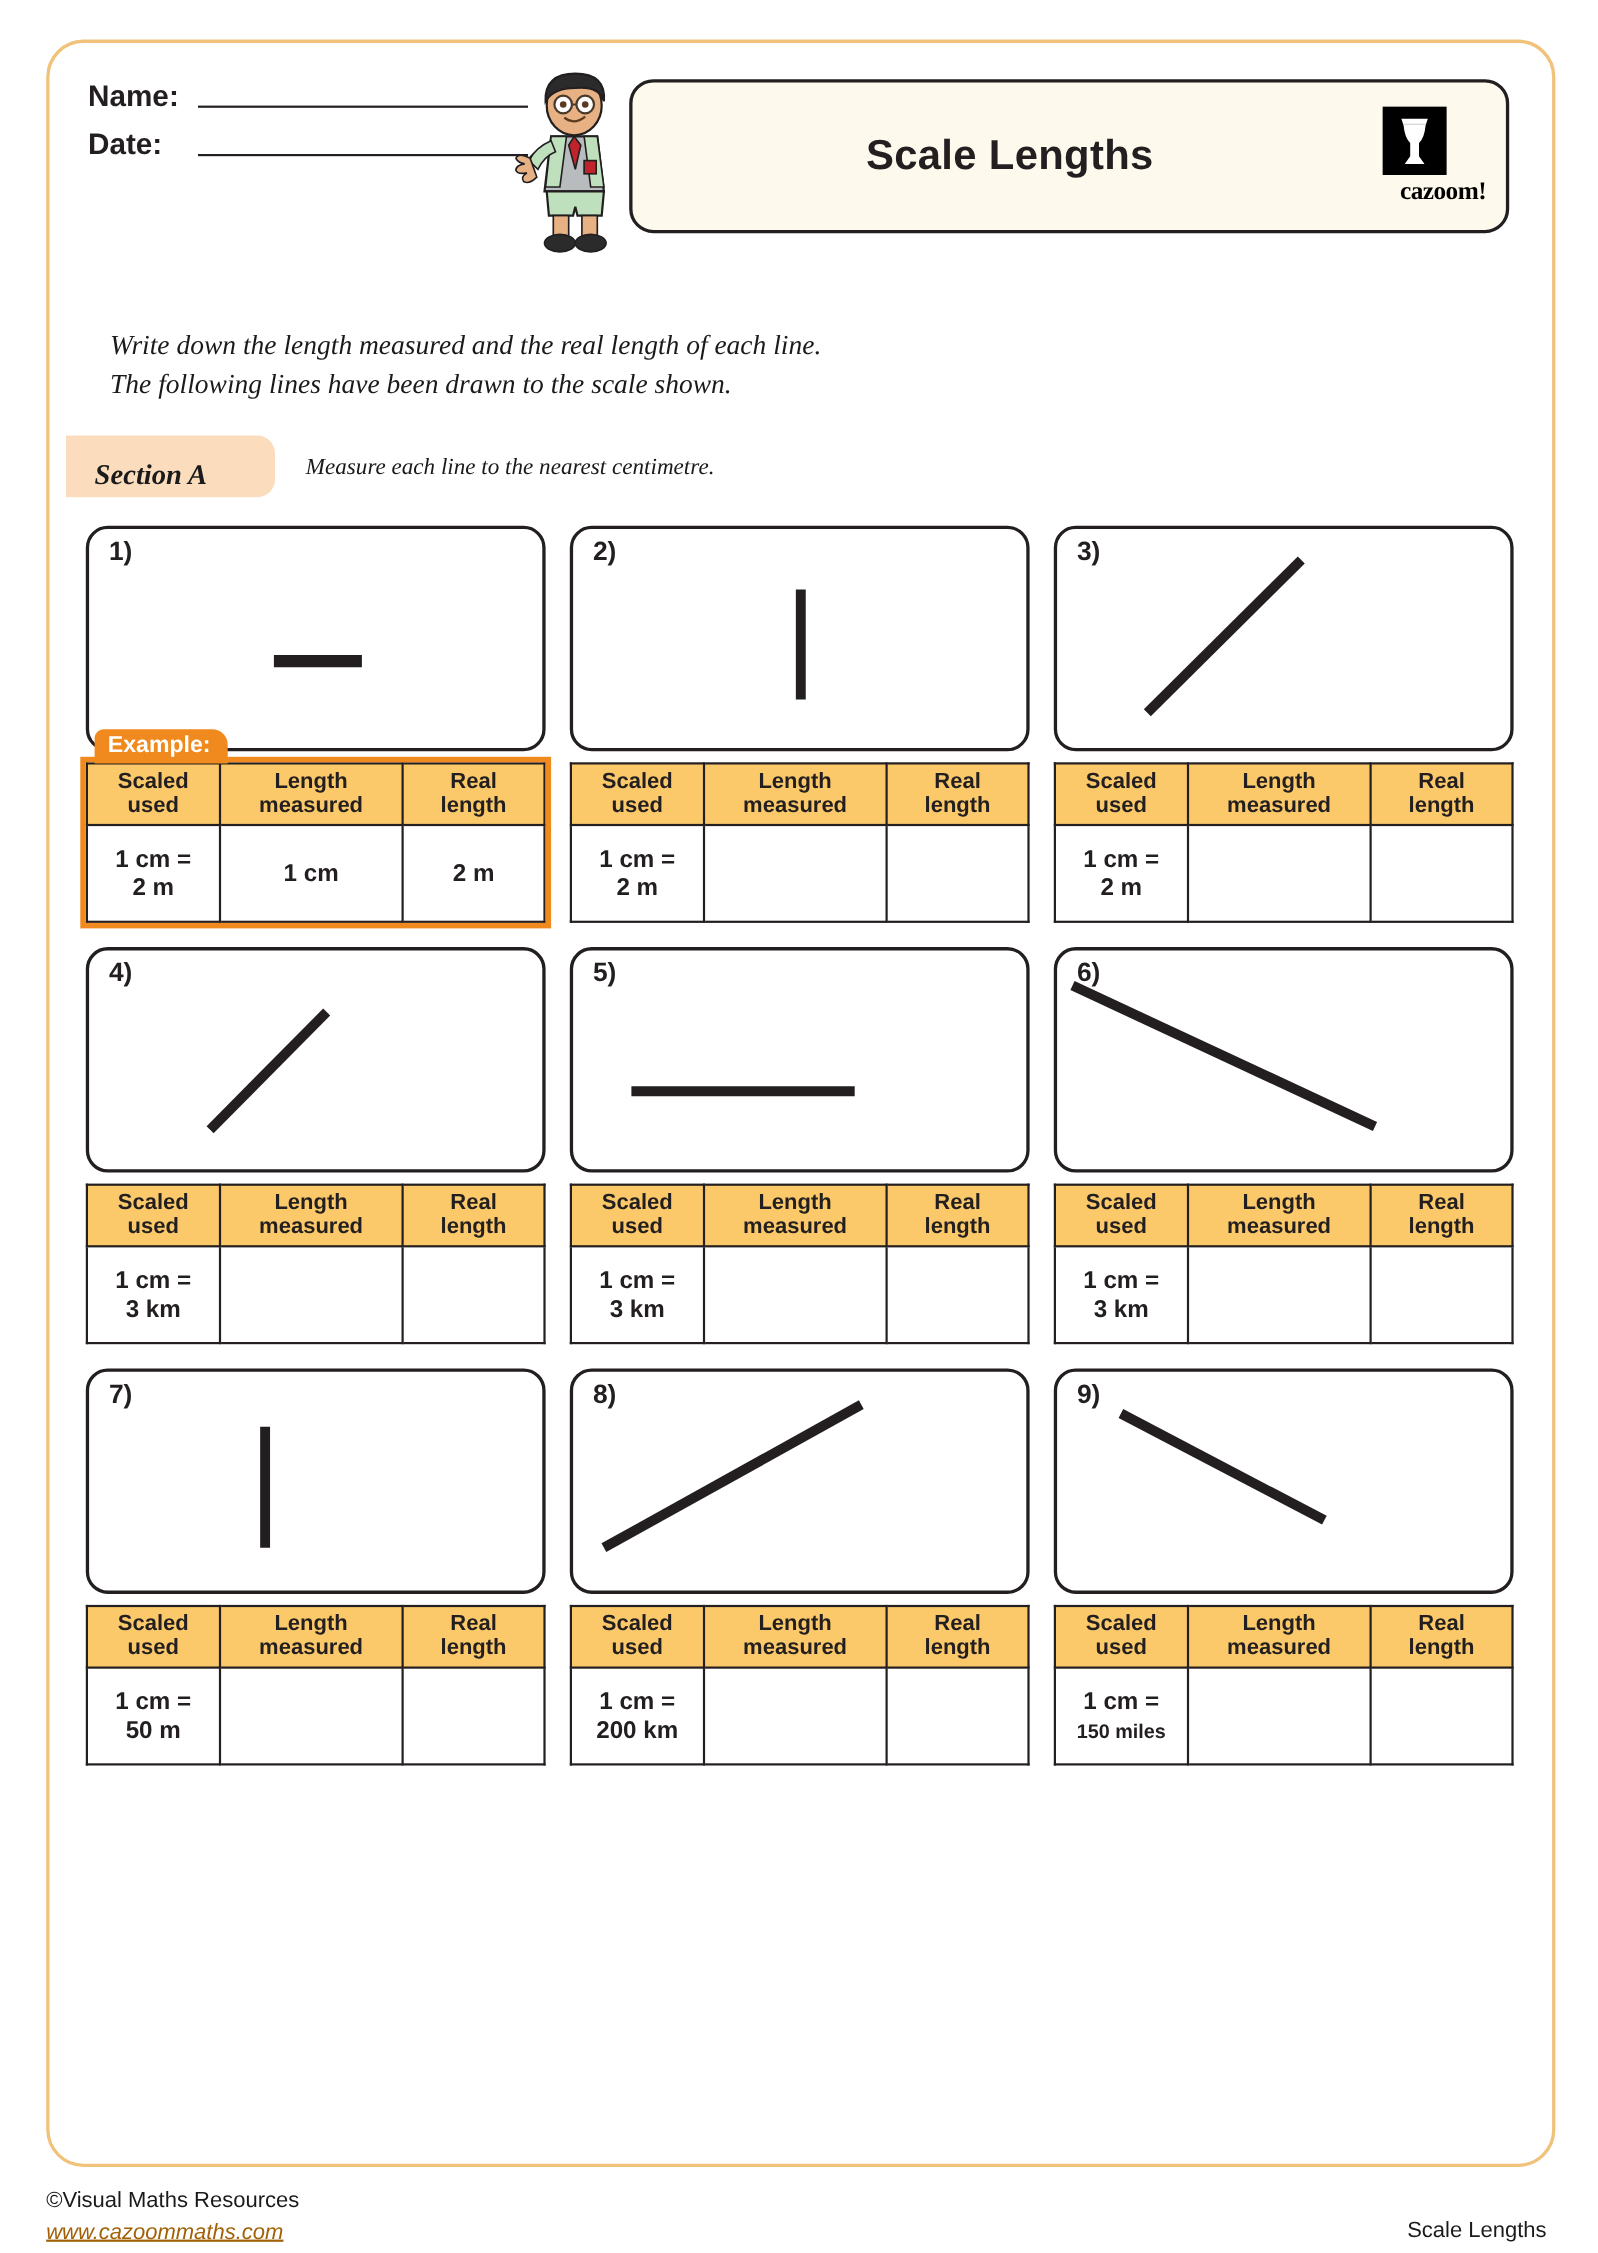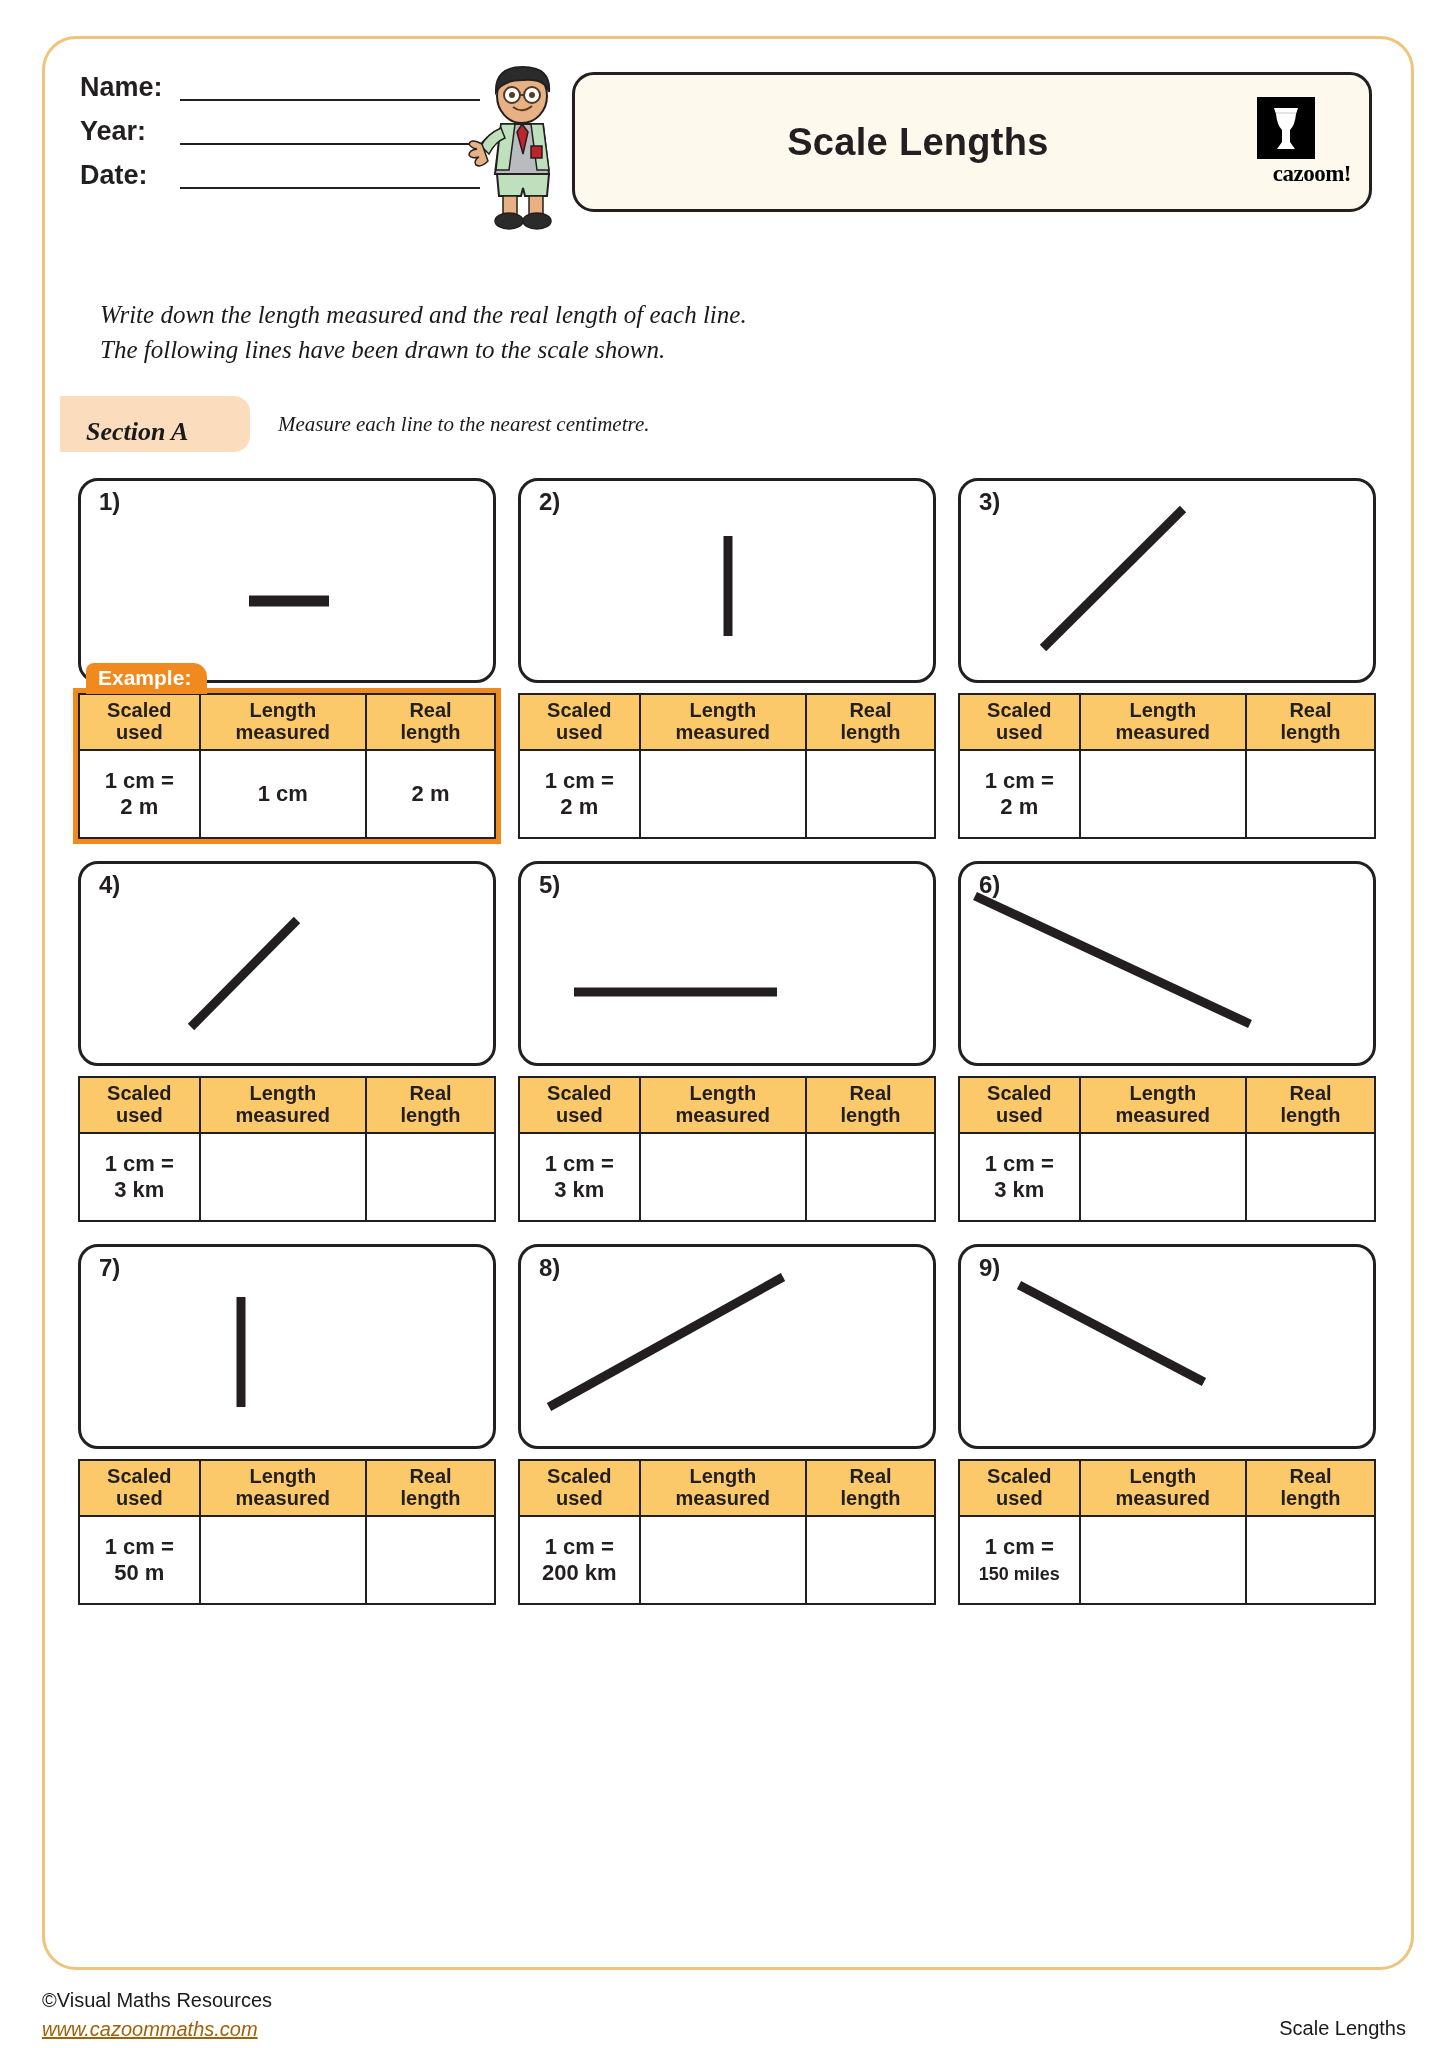--- a/index.html
+++ b/index.html
@@ -40,21 +40,21 @@
     width: 1290px;
     height: 160px;
   }
   .name-fields {
     position: absolute;
     left: 0; top: 10px;
     width: 400px;
   }
   .field-line {
     display: flex;
-    align-items: center;
+    align-items: flex-start;
     margin-bottom: 13px;
   }
   .field-label {
     font-size: 27px;
     font-weight: bold;
     color: #231f20;
     width: 100px;
     flex: none;
   }
   .field-rule {
@@ -290,24 +290,20 @@
 
 <div class="page-frame"></div>
 
 <div class="content">
 
   <div class="header-row">
 
     <div class="name-fields">
       <div class="field-line">
         <span class="field-label">Name:</span>
-        <span class="field-rule"></span>
-      </div>
-      <div class="field-line">
-        <span class="field-label">Year:</span>
         <span class="field-rule"></span>
       </div>
       <div class="field-line">
         <span class="field-label">Date:</span>
         <span class="field-rule"></span>
       </div>
     </div>
 
     <div class="mascot">
       <svg width="110" height="170" viewBox="0 0 110 170">

